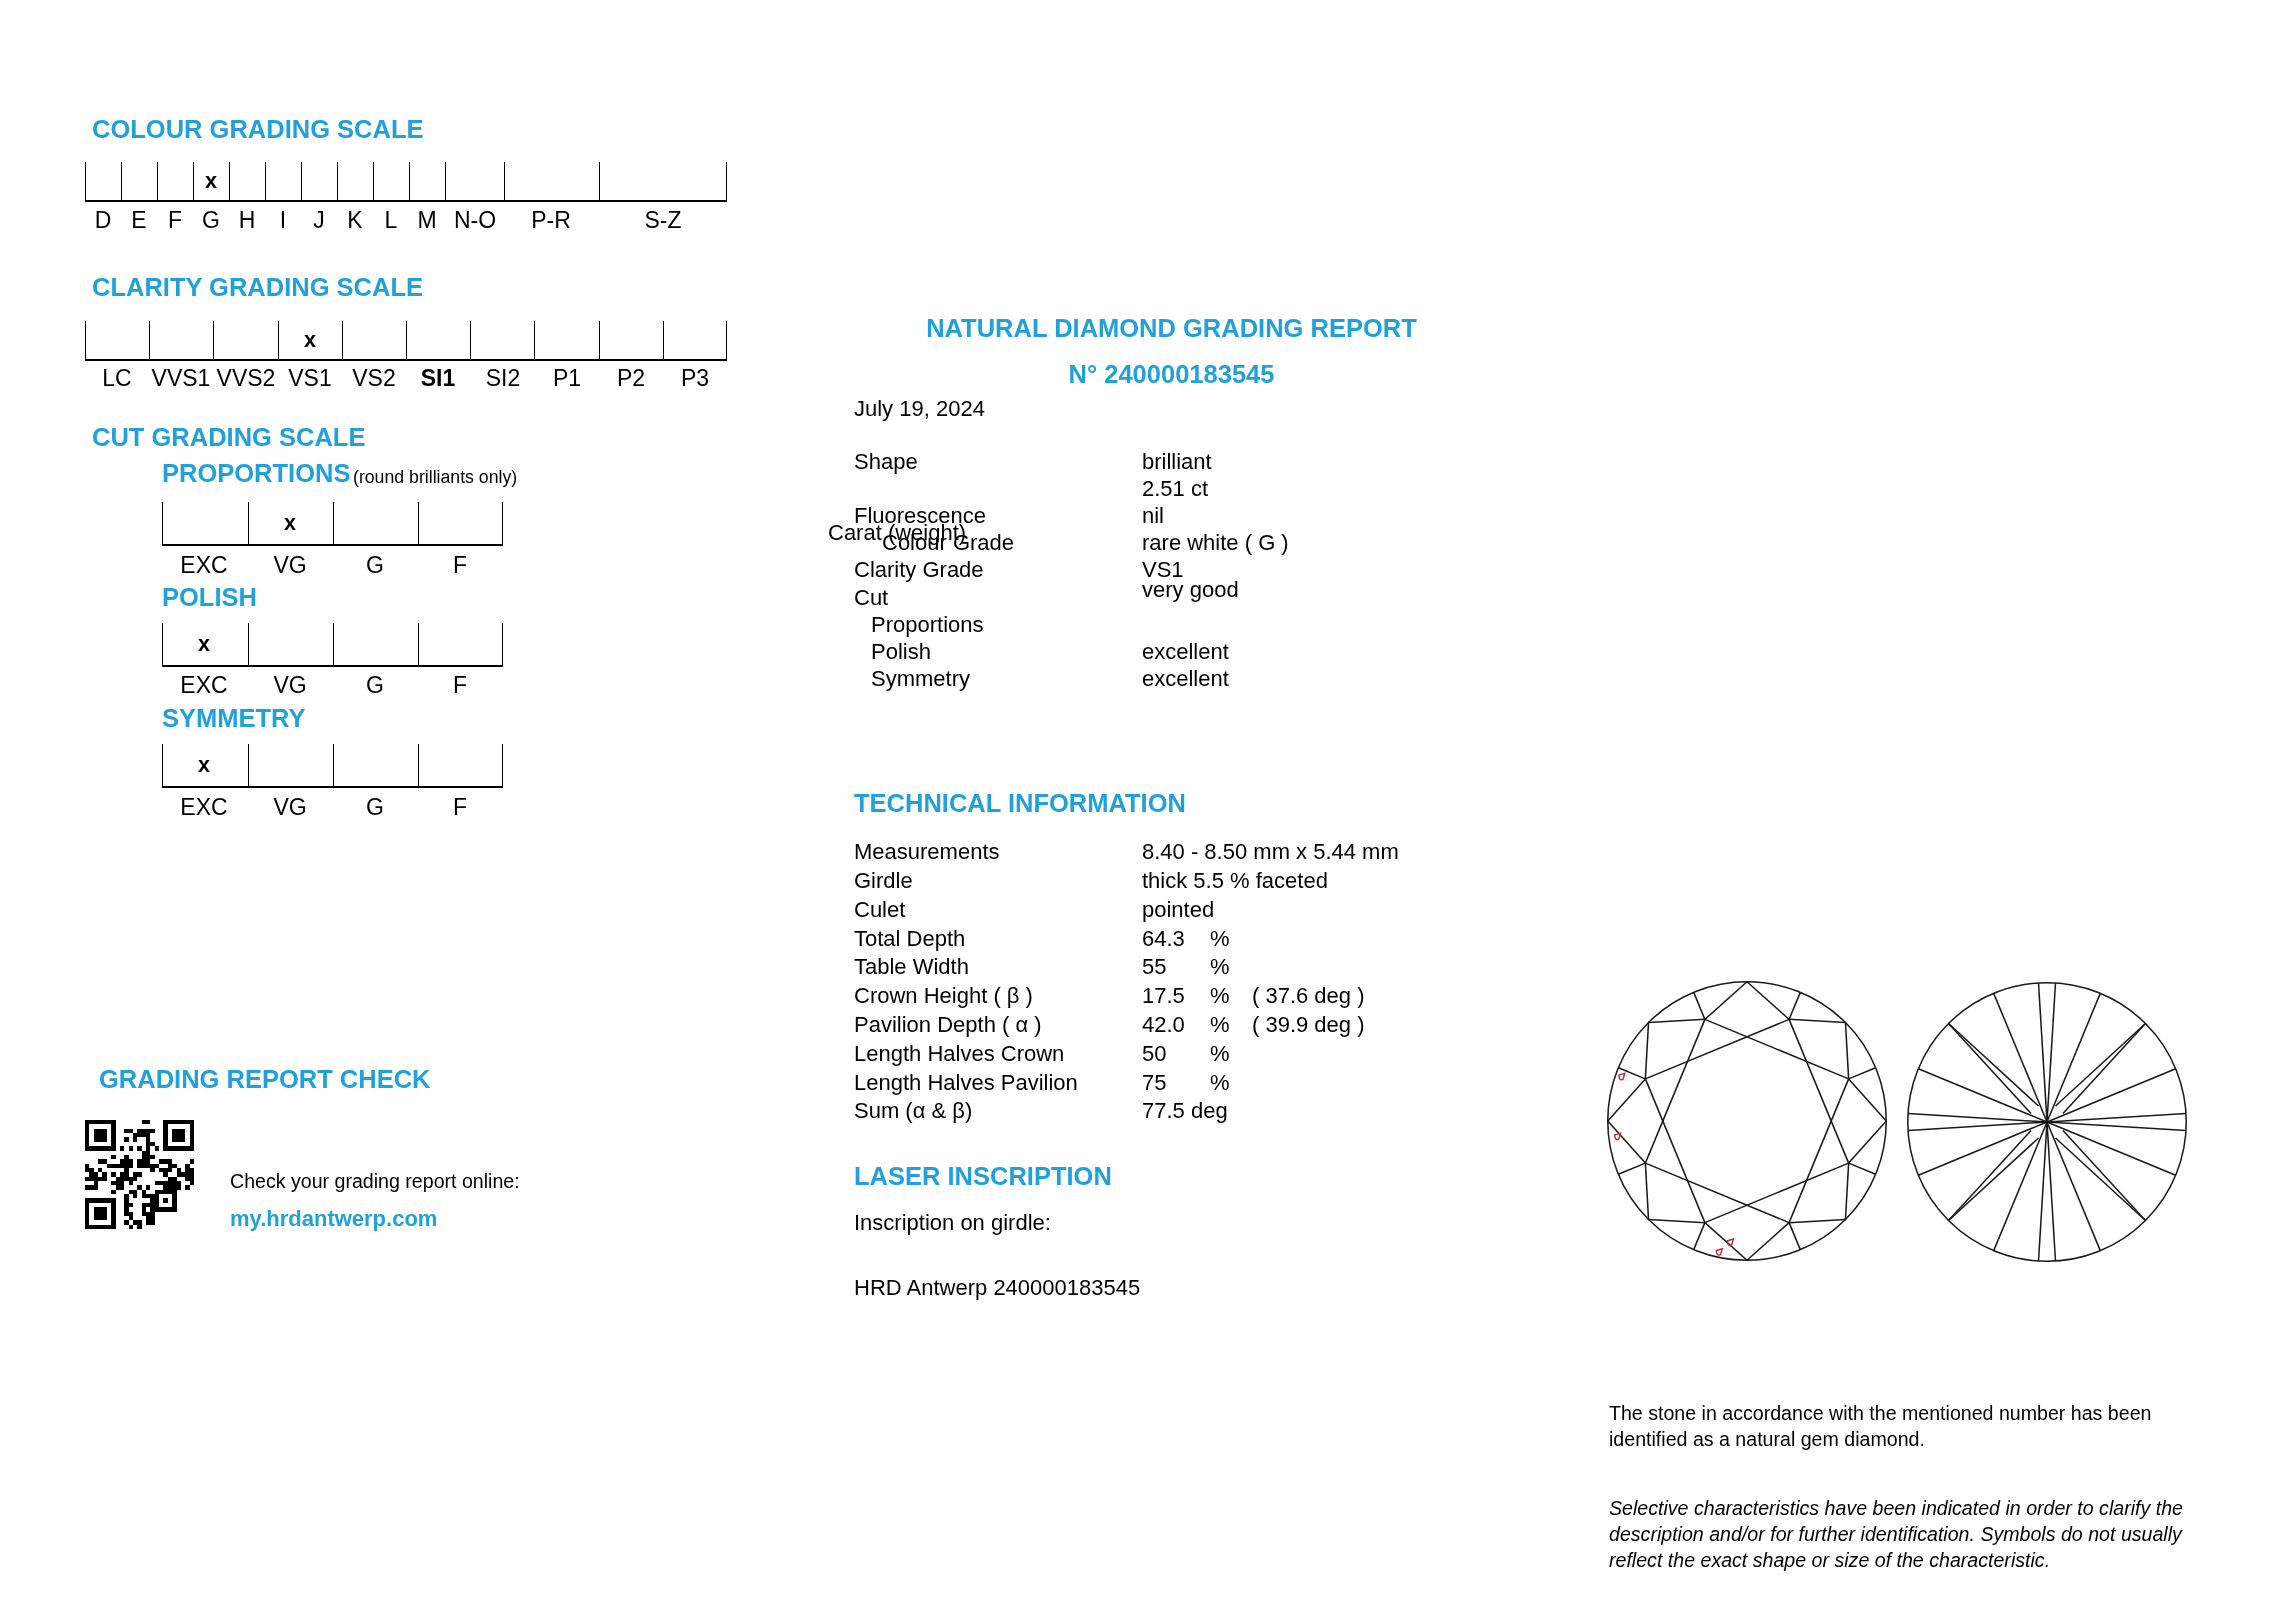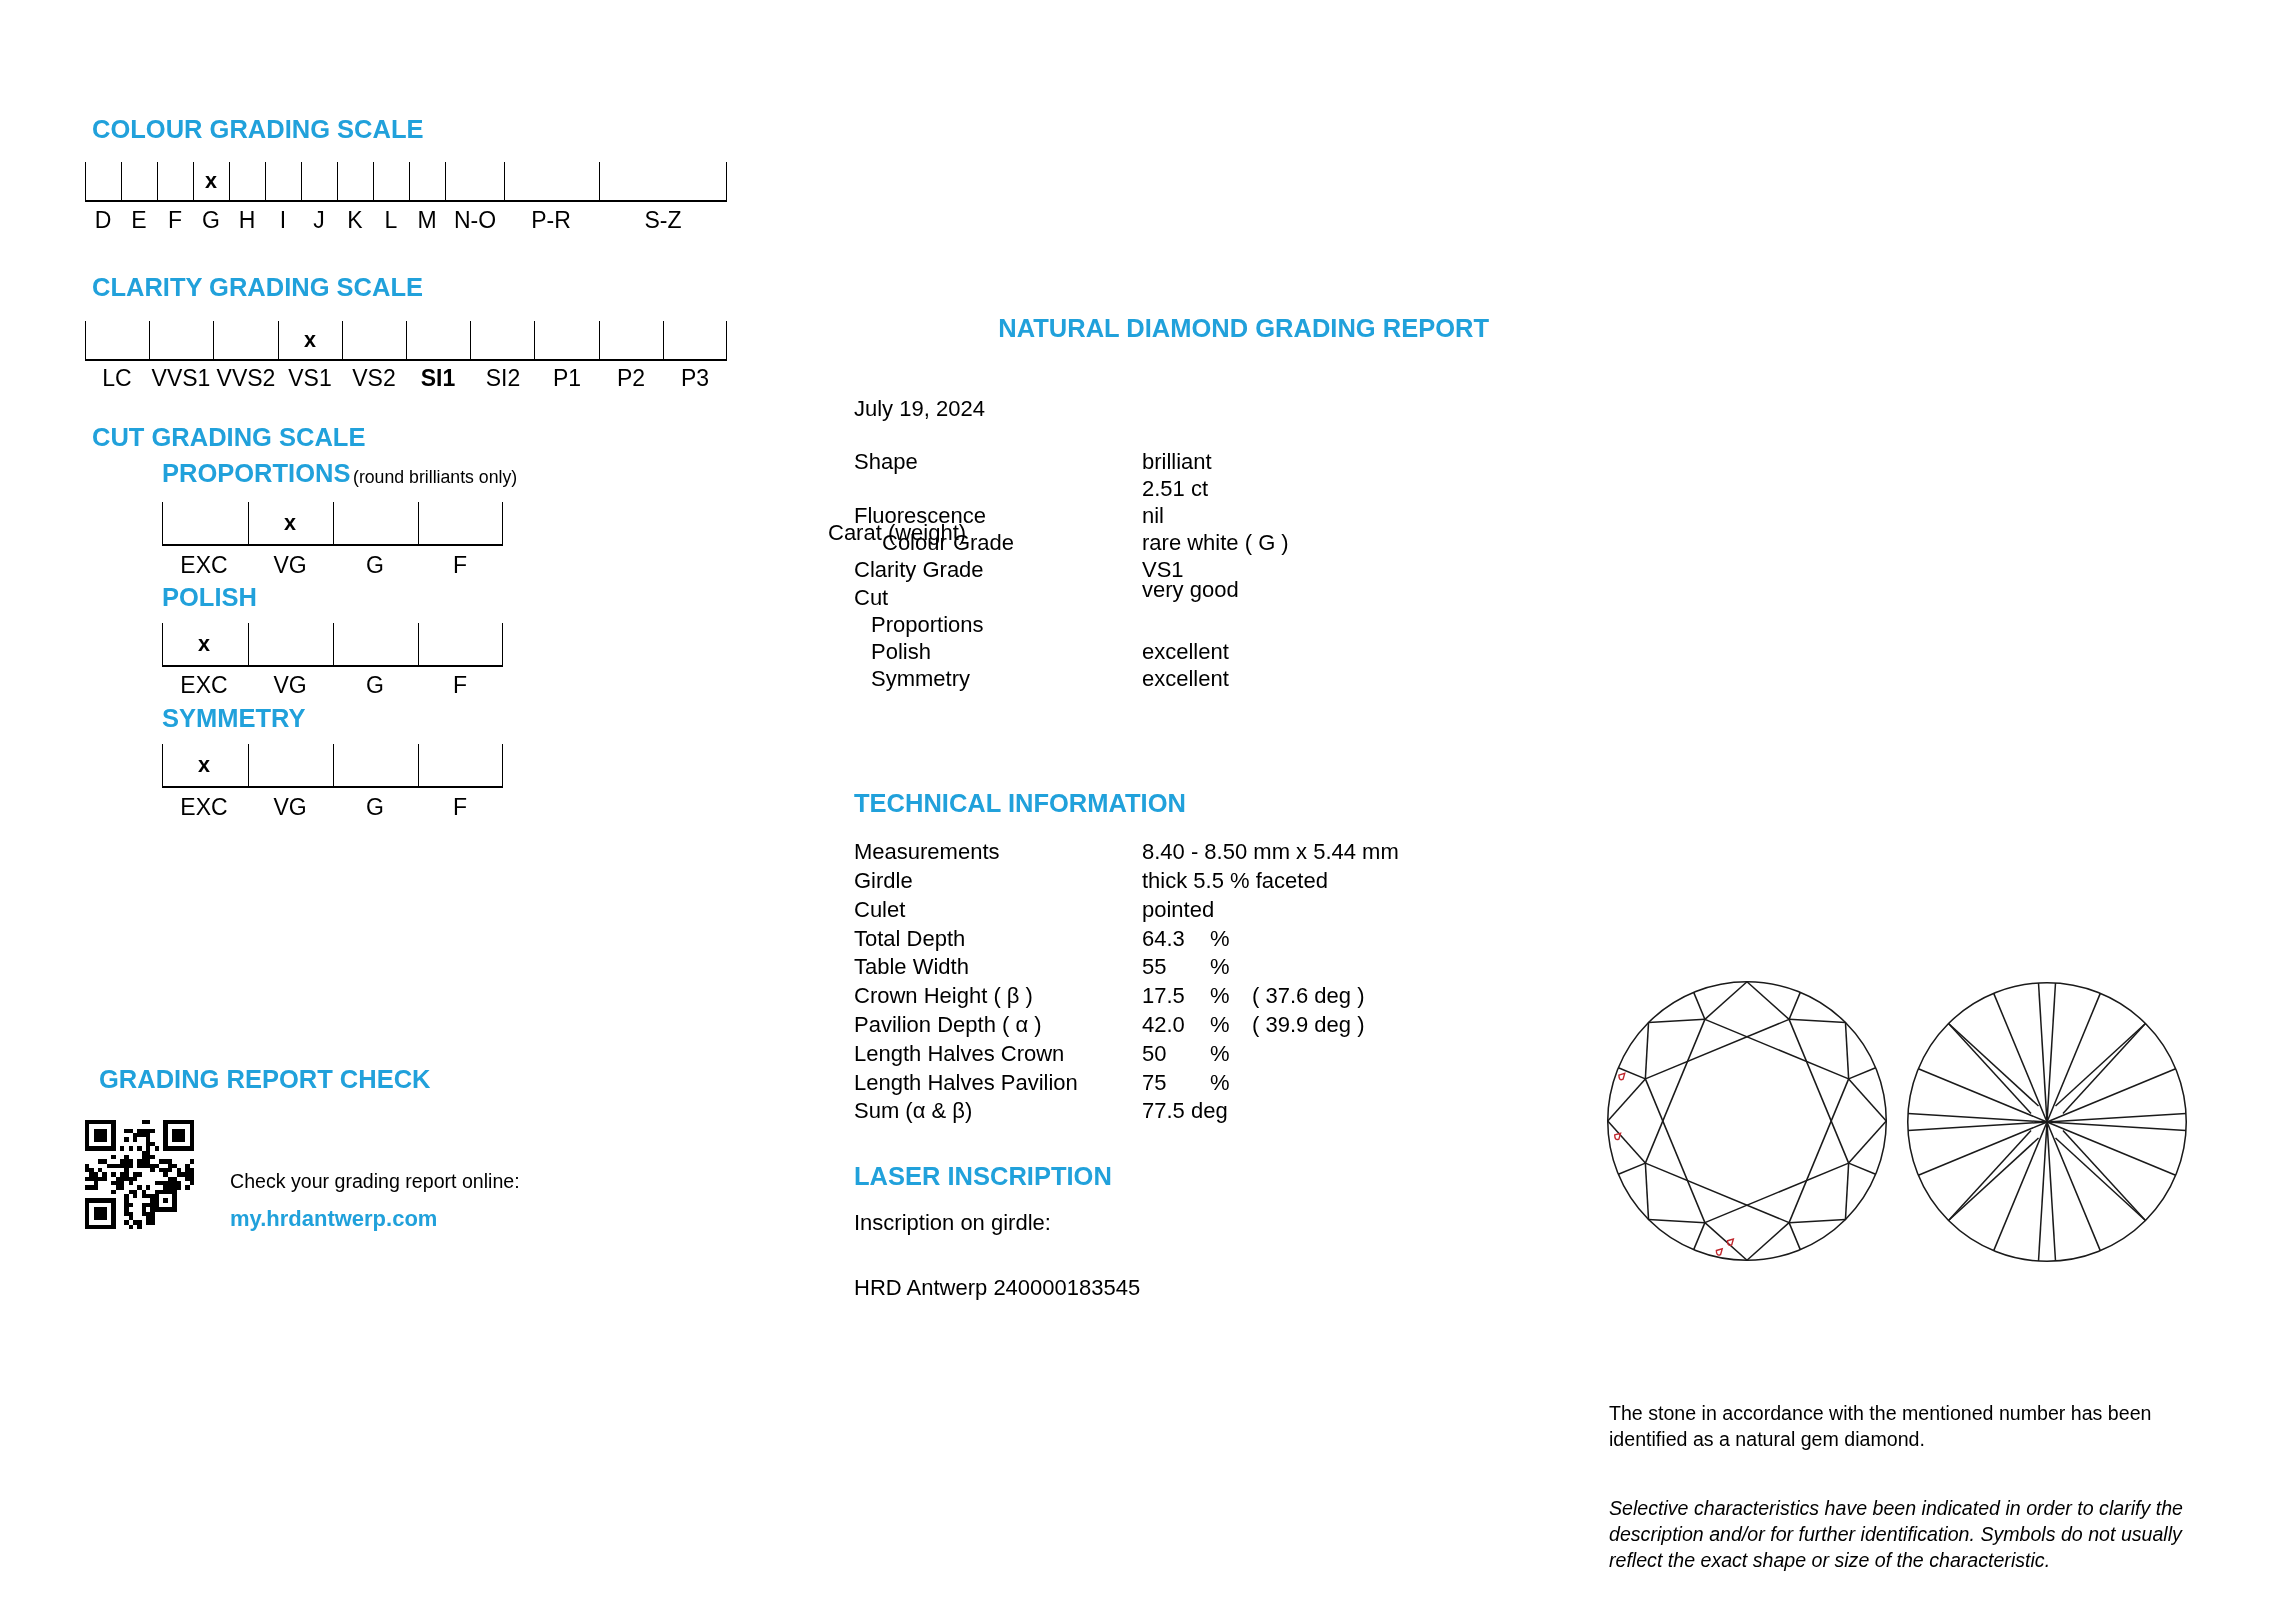--- a/index.html
+++ b/index.html
@@ -10,21 +10,21 @@
   .body-t{font-size:22px;white-space:nowrap;}
   .note-t{font-size:17.7px;white-space:nowrap;}
   .ruler{position:absolute;border-bottom:2px solid #000;}
   .tick{position:absolute;top:0;bottom:0;width:1.3px;background:#000;}
   .xmark{position:absolute;font-weight:bold;font-size:21.6px;transform:translate(-50%,-50%);}
   .slabel{position:absolute;font-size:23px;transform:translateX(-50%);white-space:nowrap;}
   .rlabel{position:absolute;font-size:22px;white-space:nowrap;}
   .rvalue{position:absolute;font-size:22px;white-space:nowrap;}
   .runit{position:absolute;font-size:22px;white-space:nowrap;}
   .rextra{position:absolute;font-size:22px;white-space:nowrap;}
-  .center-col{position:absolute;left:854px;width:635px;text-align:right;}
+  .center-col{position:absolute;left:854px;width:635px;text-align:center;}
   .footer-p{font-size:19.6px;line-height:1.33;}
   svg{display:block;}
 </style>
 </head>
 <body>
 
 <div id="page">
 
   <div class="abs h1" style="left:92px;top:115px;">COLOUR GRADING SCALE</div>
   <div id="scale-colour">
@@ -140,20 +140,21 @@
     </div>
 
   <div class="abs h1" style="left:99px;top:1065px;">GRADING REPORT CHECK</div>
   <svg id="qr" class="abs" style="left:85px;top:1120px;" width="109" height="109" viewBox="0 0 25 25" shape-rendering="crispEdges">
       <path d="M0 0h1v1h-1zM1 0h1v1h-1zM2 0h1v1h-1zM3 0h1v1h-1zM4 0h1v1h-1zM5 0h1v1h-1zM6 0h1v1h-1zM13 0h1v1h-1zM14 0h1v1h-1zM18 0h1v1h-1zM19 0h1v1h-1zM20 0h1v1h-1zM21 0h1v1h-1zM22 0h1v1h-1zM23 0h1v1h-1zM24 0h1v1h-1zM0 1h1v1h-1zM6 1h1v1h-1zM18 1h1v1h-1zM24 1h1v1h-1zM0 2h1v1h-1zM2 2h1v1h-1zM3 2h1v1h-1zM4 2h1v1h-1zM6 2h1v1h-1zM9 2h1v1h-1zM10 2h1v1h-1zM12 2h1v1h-1zM13 2h1v1h-1zM14 2h1v1h-1zM15 2h1v1h-1zM18 2h1v1h-1zM20 2h1v1h-1zM21 2h1v1h-1zM22 2h1v1h-1zM24 2h1v1h-1zM0 3h1v1h-1zM2 3h1v1h-1zM3 3h1v1h-1zM4 3h1v1h-1zM6 3h1v1h-1zM11 3h1v1h-1zM12 3h1v1h-1zM13 3h1v1h-1zM14 3h1v1h-1zM18 3h1v1h-1zM20 3h1v1h-1zM21 3h1v1h-1zM22 3h1v1h-1zM24 3h1v1h-1zM0 4h1v1h-1zM2 4h1v1h-1zM3 4h1v1h-1zM4 4h1v1h-1zM6 4h1v1h-1zM9 4h1v1h-1zM11 4h1v1h-1zM14 4h1v1h-1zM18 4h1v1h-1zM20 4h1v1h-1zM21 4h1v1h-1zM22 4h1v1h-1zM24 4h1v1h-1zM0 5h1v1h-1zM6 5h1v1h-1zM14 5h1v1h-1zM15 5h1v1h-1zM18 5h1v1h-1zM24 5h1v1h-1zM0 6h1v1h-1zM1 6h1v1h-1zM2 6h1v1h-1zM3 6h1v1h-1zM4 6h1v1h-1zM5 6h1v1h-1zM6 6h1v1h-1zM8 6h1v1h-1zM10 6h1v1h-1zM12 6h1v1h-1zM14 6h1v1h-1zM16 6h1v1h-1zM18 6h1v1h-1zM19 6h1v1h-1zM20 6h1v1h-1zM21 6h1v1h-1zM22 6h1v1h-1zM23 6h1v1h-1zM24 6h1v1h-1zM13 7h1v1h-1zM14 7h1v1h-1zM6 8h1v1h-1zM9 8h1v1h-1zM13 8h1v1h-1zM14 8h1v1h-1zM15 8h1v1h-1zM3 9h1v1h-1zM4 9h1v1h-1zM8 9h1v1h-1zM9 9h1v1h-1zM10 9h1v1h-1zM12 9h1v1h-1zM13 9h1v1h-1zM14 9h1v1h-1zM17 9h1v1h-1zM18 9h1v1h-1zM19 9h1v1h-1zM24 9h1v1h-1zM0 10h1v1h-1zM5 10h1v1h-1zM6 10h1v1h-1zM7 10h1v1h-1zM8 10h1v1h-1zM9 10h1v1h-1zM10 10h1v1h-1zM12 10h1v1h-1zM13 10h1v1h-1zM14 10h1v1h-1zM15 10h1v1h-1zM16 10h1v1h-1zM19 10h1v1h-1zM20 10h1v1h-1zM23 10h1v1h-1zM0 11h1v1h-1zM1 11h1v1h-1zM3 11h1v1h-1zM9 11h1v1h-1zM15 11h1v1h-1zM17 11h1v1h-1zM18 11h1v1h-1zM19 11h1v1h-1zM21 11h1v1h-1zM23 11h1v1h-1zM24 11h1v1h-1zM1 12h1v1h-1zM2 12h1v1h-1zM4 12h1v1h-1zM6 12h1v1h-1zM8 12h1v1h-1zM9 12h1v1h-1zM11 12h1v1h-1zM12 12h1v1h-1zM18 12h1v1h-1zM21 12h1v1h-1zM22 12h1v1h-1zM23 12h1v1h-1zM24 12h1v1h-1zM0 13h1v1h-1zM1 13h1v1h-1zM2 13h1v1h-1zM3 13h1v1h-1zM4 13h1v1h-1zM7 13h1v1h-1zM8 13h1v1h-1zM9 13h1v1h-1zM10 13h1v1h-1zM11 13h1v1h-1zM19 13h1v1h-1zM20 13h1v1h-1zM23 13h1v1h-1zM24 13h1v1h-1zM2 14h1v1h-1zM6 14h1v1h-1zM7 14h1v1h-1zM8 14h1v1h-1zM10 14h1v1h-1zM16 14h1v1h-1zM17 14h1v1h-1zM18 14h1v1h-1zM19 14h1v1h-1zM20 14h1v1h-1zM21 14h1v1h-1zM24 14h1v1h-1zM0 15h1v1h-1zM1 15h1v1h-1zM2 15h1v1h-1zM7 15h1v1h-1zM8 15h1v1h-1zM12 15h1v1h-1zM14 15h1v1h-1zM18 15h1v1h-1zM19 15h1v1h-1zM20 15h1v1h-1zM21 15h1v1h-1zM23 15h1v1h-1zM6 16h1v1h-1zM10 16h1v1h-1zM11 16h1v1h-1zM13 16h1v1h-1zM16 16h1v1h-1zM17 16h1v1h-1zM18 16h1v1h-1zM19 16h1v1h-1zM20 16h1v1h-1zM9 17h1v1h-1zM11 17h1v1h-1zM13 17h1v1h-1zM14 17h1v1h-1zM15 17h1v1h-1zM16 17h1v1h-1zM20 17h1v1h-1zM0 18h1v1h-1zM1 18h1v1h-1zM2 18h1v1h-1zM3 18h1v1h-1zM4 18h1v1h-1zM5 18h1v1h-1zM6 18h1v1h-1zM9 18h1v1h-1zM15 18h1v1h-1zM16 18h1v1h-1zM18 18h1v1h-1zM20 18h1v1h-1zM0 19h1v1h-1zM6 19h1v1h-1zM9 19h1v1h-1zM10 19h1v1h-1zM13 19h1v1h-1zM14 19h1v1h-1zM15 19h1v1h-1zM16 19h1v1h-1zM20 19h1v1h-1zM0 20h1v1h-1zM2 20h1v1h-1zM3 20h1v1h-1zM4 20h1v1h-1zM6 20h1v1h-1zM9 20h1v1h-1zM13 20h1v1h-1zM15 20h1v1h-1zM16 20h1v1h-1zM17 20h1v1h-1zM18 20h1v1h-1zM19 20h1v1h-1zM20 20h1v1h-1zM0 21h1v1h-1zM2 21h1v1h-1zM3 21h1v1h-1zM4 21h1v1h-1zM6 21h1v1h-1zM9 21h1v1h-1zM10 21h1v1h-1zM13 21h1v1h-1zM14 21h1v1h-1zM15 21h1v1h-1zM0 22h1v1h-1zM2 22h1v1h-1zM3 22h1v1h-1zM4 22h1v1h-1zM6 22h1v1h-1zM10 22h1v1h-1zM14 22h1v1h-1zM15 22h1v1h-1zM0 23h1v1h-1zM6 23h1v1h-1zM9 23h1v1h-1zM11 23h1v1h-1zM12 23h1v1h-1zM14 23h1v1h-1zM15 23h1v1h-1zM0 24h1v1h-1zM1 24h1v1h-1zM2 24h1v1h-1zM3 24h1v1h-1zM4 24h1v1h-1zM5 24h1v1h-1zM6 24h1v1h-1zM10 24h1v1h-1zM12 24h1v1h-1z" fill="#000"></path>
     </svg>
   <div class="abs" style="left:230px;top:1170px;font-size:19.6px;">Check your grading report online:</div>
   <div class="abs" style="left:230px;top:1206px;font-size:22px;font-weight:bold;color:#21A1DB;">my.hrdantwerp.com</div>
 
   <div class="center-col h1" style="top:314px;">NATURAL DIAMOND GRADING REPORT</div>
+  <div class="center-col h1" style="top:360px;">N° 240000183545</div>
   <div class="abs body-t" style="left:854px;top:396px;">July 19, 2024</div>
 
   <div id="attr-rows">
       <div class="rlabel" style="left: 854px; top: 449px;">Shape</div>
       <div class="rvalue" style="left: 1142px; top: 449px;">brilliant</div>
       <div class="rlabel" style="left: 828px; top: 476px; margin-top: 44px;">Carat (weight)</div>
       <div class="rvalue" style="left: 1142px; top: 476px;">2.51 ct</div>
       <div class="rlabel" style="left: 854px; top: 503px;">Fluorescence</div>
       <div class="rvalue" style="left: 1142px; top: 503px;">nil</div>
       <div class="rlabel" style="left: 854px; top: 530px; margin-left: 28px;">Colour Grade</div>

